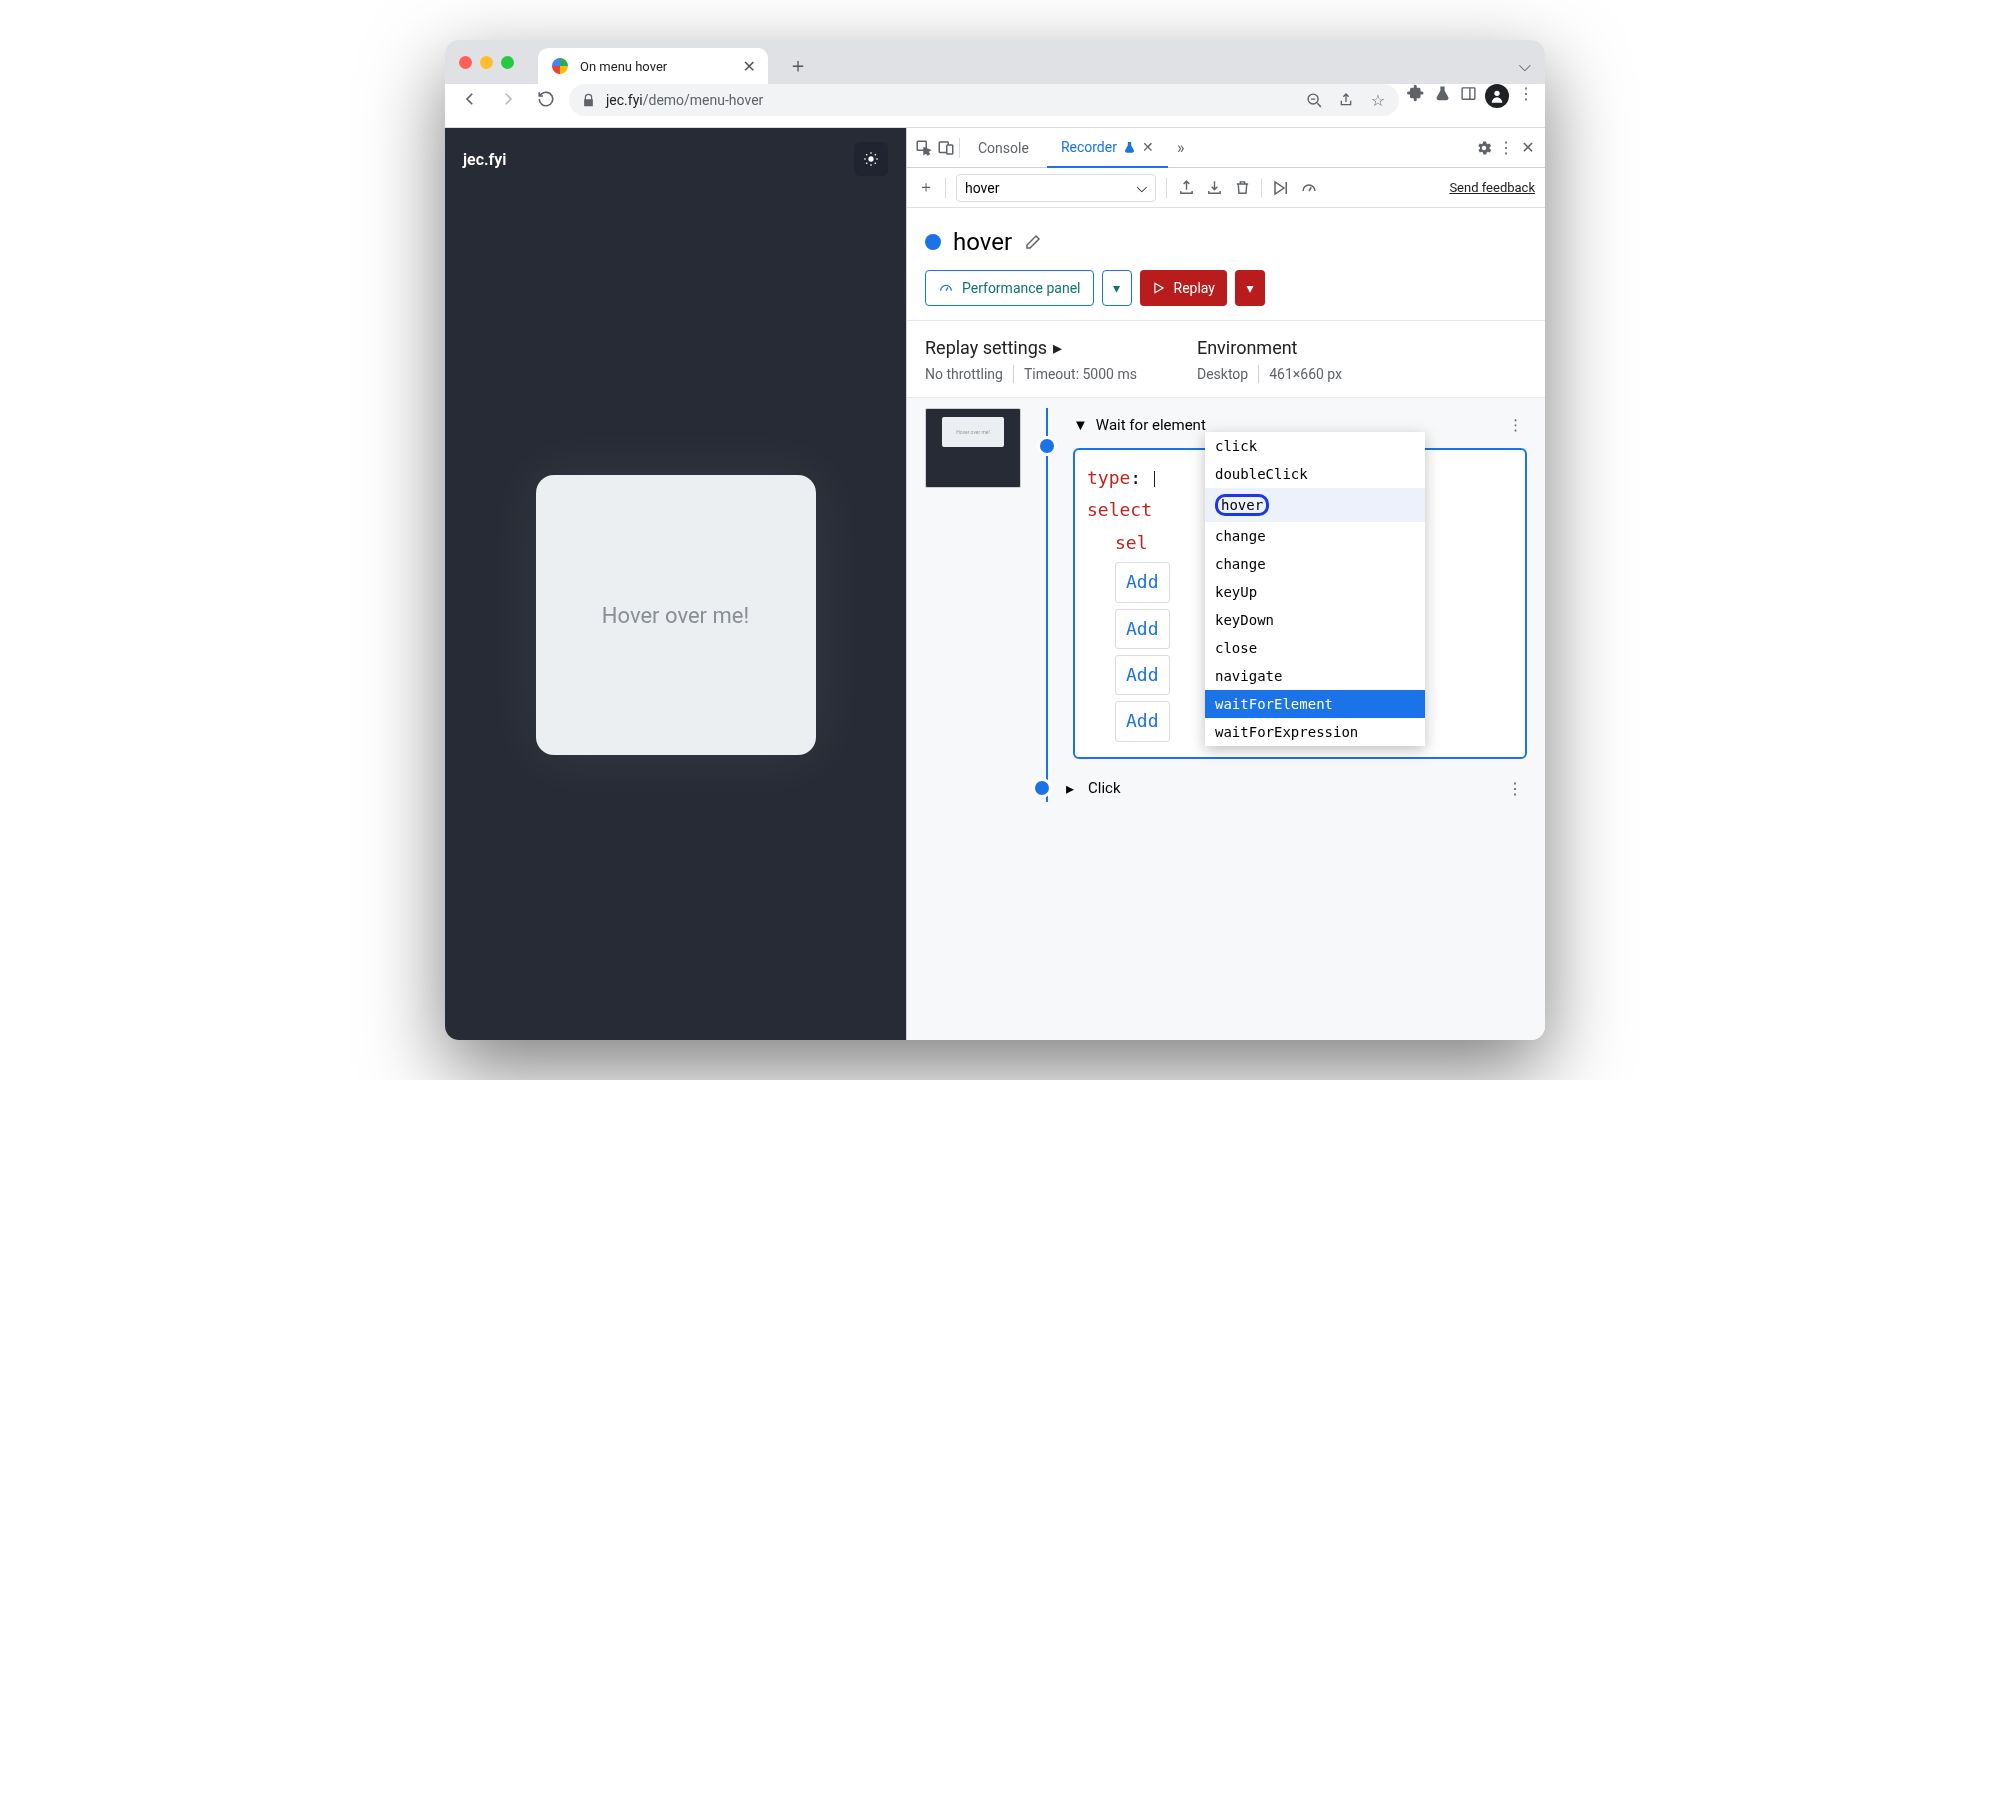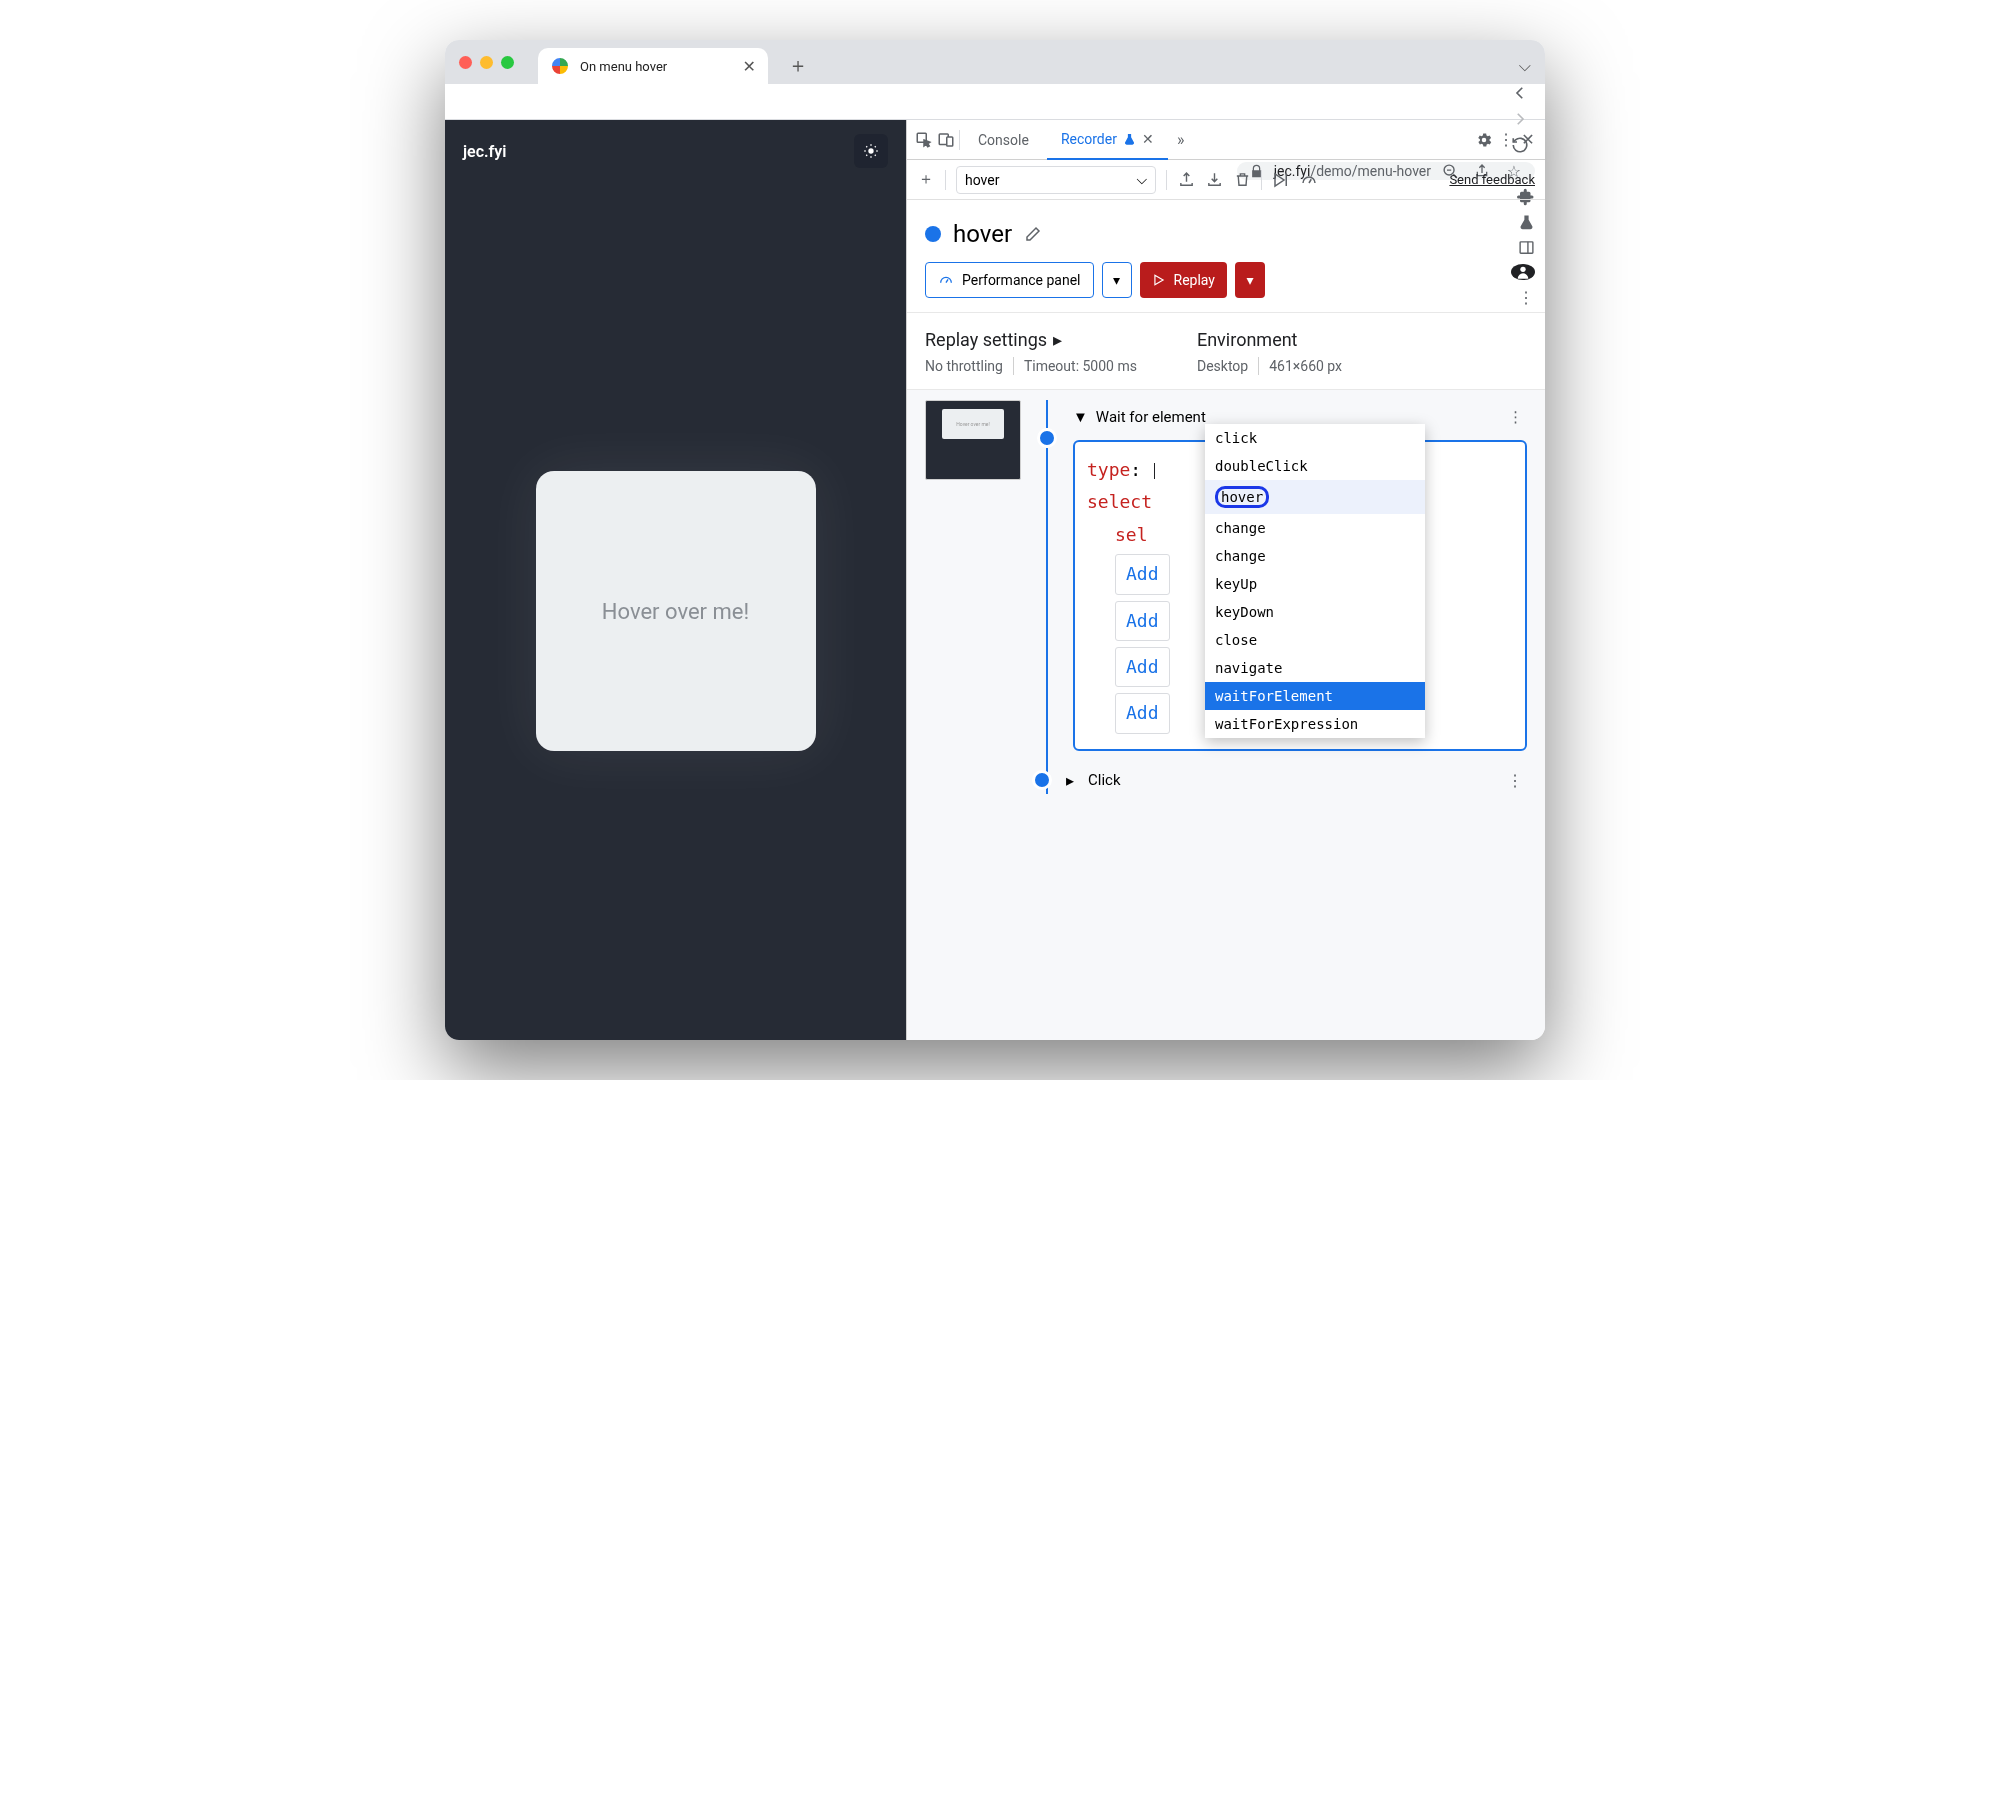--- a/index.html
+++ b/index.html
@@ -9,21 +9,21 @@
 .tab-row { display: flex; align-items: center; height: 44px; padding: 0 14px; gap: 10px; }
 .traffic { display: flex; gap: 8px; margin-right: 14px; }
 .tc { width: 13px; height: 13px; border-radius: 50%; }
 .tc.red { background: #ff5f57; } .tc.yellow { background: #febc2e; } .tc.green { background: #28c840; }
 .tab { background: #fff; border-radius: 10px 10px 0 0; height: 36px; display: flex; align-items: center; padding: 18px 12px; gap: 10px; min-width: 230px; margin-top: 8px; }
 .tab .favicon { width: 16px; height: 16px; border-radius: 50%; background: conic-gradient(#34a853 0 90deg, #fbbc05 90deg 180deg, #ea4335 180deg 270deg, #4285f4 270deg 360deg); border: 2px solid #fff; box-sizing: content-box; }
 .tab-title { font-size: 13px; color: #222; flex: 1; }
 .tab-close { color: #555; cursor: pointer; }
 .new-tab { color: #555; font-size: 20px; margin-left: 10px; cursor: pointer; margin-top: 6px; }
 .chevron-tabs { margin-left: auto; color: #555; margin-top: 6px; }
-.addr-row { display: flex; align-items: flex-end; height: 36px; padding: 0 10px; gap: 8px; background: #fff; border-bottom: 1px solid #dadce0; flex-direction: column; }
+.addr-row { display: flex; align-items: flex-start; height: 44px; padding: 0 10px; gap: 8px; background: #fff; border-bottom: 1px solid #dadce0; }
 .nav-btn { width: 30px; height: 30px; display: flex; align-items: center; justify-content: center; color: #5f6368; cursor: pointer; border-radius: 50%; }
 .nav-btn.disabled { color: #b9bbbe; }
 .addr-bar { flex: 1; height: 32px; background: #f1f3f4; border-radius: 16px; display: flex; align-items: center; padding: 0 12px; gap: 10px; color: #5f6368; }
 .addr-bar .lock { color: #5f6368; }
 .url-text { font-size: 14px; color: #5f6368; }
 .url-text .host { color: #202124; }
 .addr-right { margin-left: auto; display: flex; align-items: center; gap: 14px; }
 .tool-ic { width: 18px; height: 18px; color: #5f6368; cursor: pointer; display: flex; align-items: center; justify-content: center; }
 .profile { width: 24px; height: 24px; background: #202124; border-radius: 50%; display: flex; align-items: center; justify-content: center; color: #fff; }
 .body-row { flex: 1; display: flex; min-height: 0; }
@@ -42,21 +42,21 @@
 .rec-select { flex: 0 0 200px; height: 28px; border: 1px solid #dadce0; border-radius: 4px; display: flex; align-items: center; justify-content: space-between; padding: 0 8px; font-size: 14px; cursor: pointer; }
 .sep { width: 1px; height: 20px; background: #dadce0; }
 .feedback { margin-left: auto; font-size: 13px; color: #202124; text-decoration: underline; cursor: pointer; }
 .dt-header { padding: 20px 18px 14px; border-bottom: 1px solid #e8e8e8; }
 .rec-name-row { display: flex; align-items: center; gap: 12px; margin-bottom: 14px; }
 .rec-dot { width: 16px; height: 16px; background: #1a73e8; border-radius: 50%; }
 .rec-name { font-size: 24px; font-weight: 400; }
 .pencil { color: #5f6368; cursor: pointer; }
 .btn-row { display: flex; gap: 8px; }
 .btn { height: 36px; border-radius: 4px; display: flex; align-items: center; padding: 0 12px; font-size: 14px; cursor: pointer; gap: 8px; }
-.btn-outline { border: 1px solid #1a73e8; color: #000000; background: #fff; }
+.btn-outline { border: 1px solid #1a73e8; color: #0f766e; background: #fff; }
 .btn-primary { background: #b91c1c; color: #fff; }
 .btn-drop { width: 30px; justify-content: center; padding: 0; }
 .settings-row { display: flex; padding: 16px 18px 14px; border-bottom: 1px solid #e8e8e8; gap: 60px; font-size: 14px; color: #5f6368; }
 .settings-col .hdr { font-size: 18px; color: #202124; margin-bottom: 7px; display: flex; align-items: center; gap: 6px; }
 .settings-vals { display: flex; gap: 10px; align-items: center; }
 .vl-sep { width: 1px; height: 18px; background: #d0d0d0; }
 .steps { flex: 1; background: #f7f8fa; padding: 10px 18px 60px; position: relative; overflow: visible; }
 .step-wrap { display: flex; gap: 14px; position: relative; }
 .thumb { width: 96px; flex-shrink: 0; }
 .thumbnail { width: 96px; height: 80px; background: #262b35; border: 1px solid #d0d0d0; border-radius: 2px; position: relative; display: flex; flex-direction: column; padding: 4px; }

